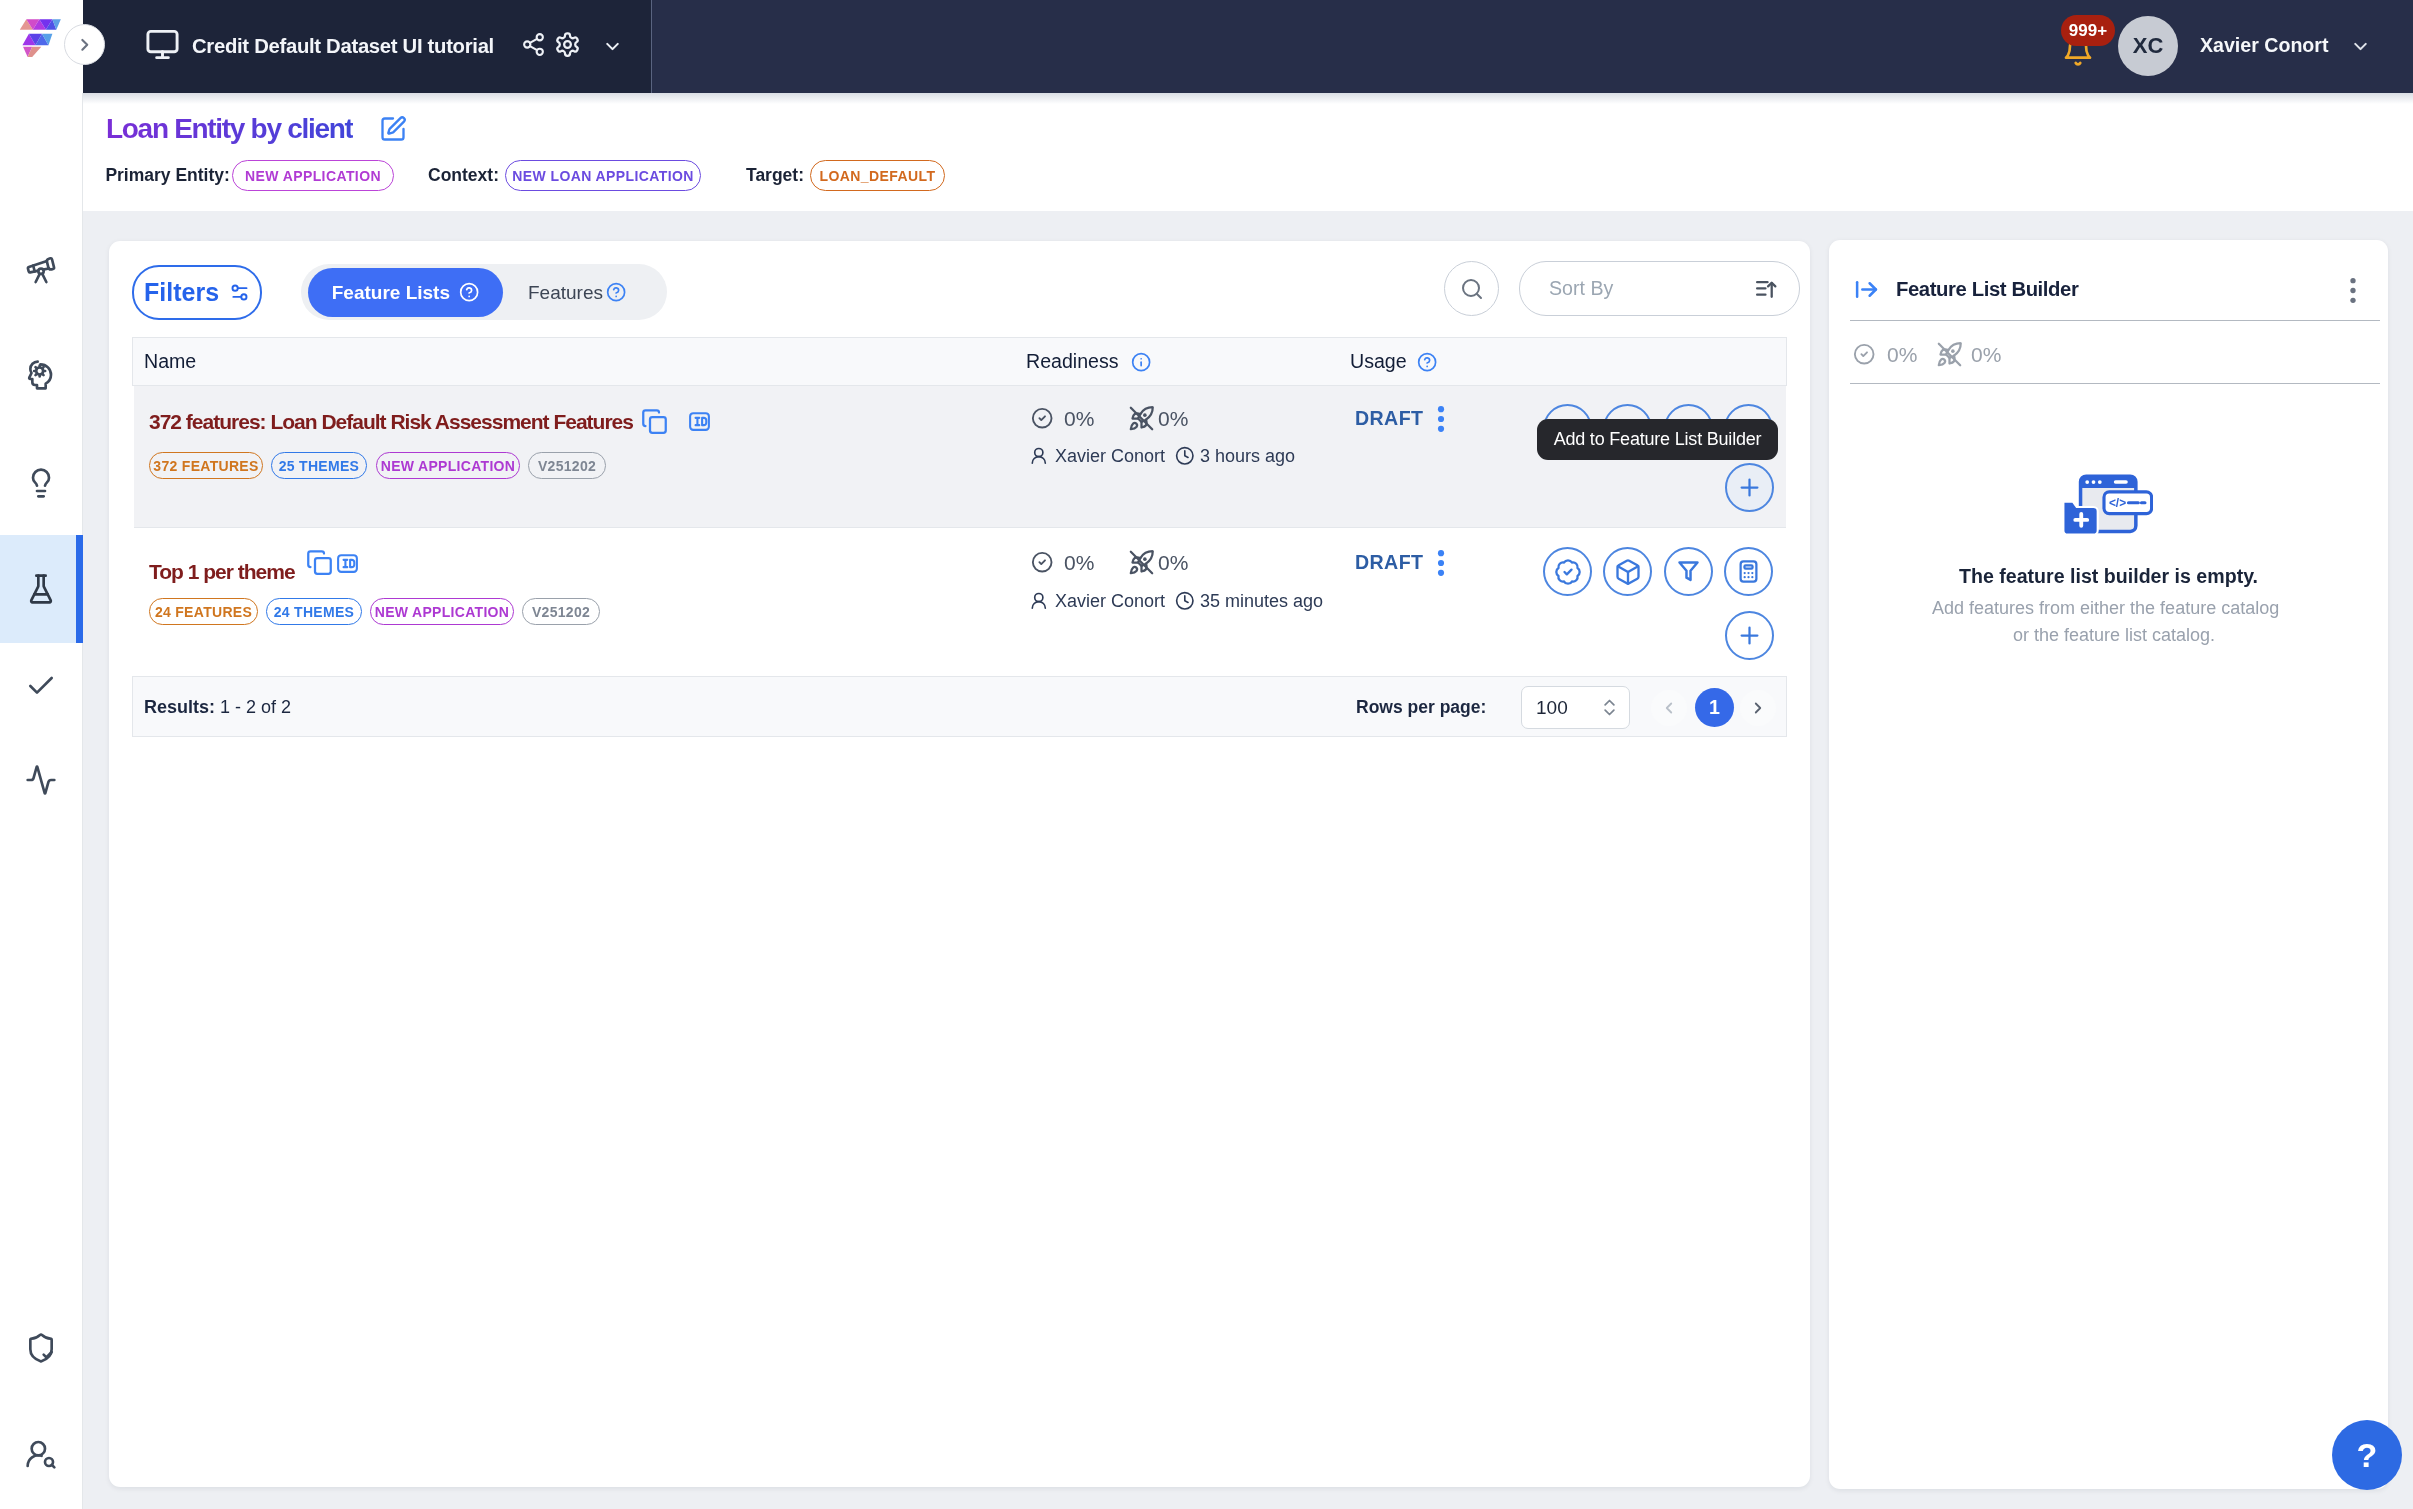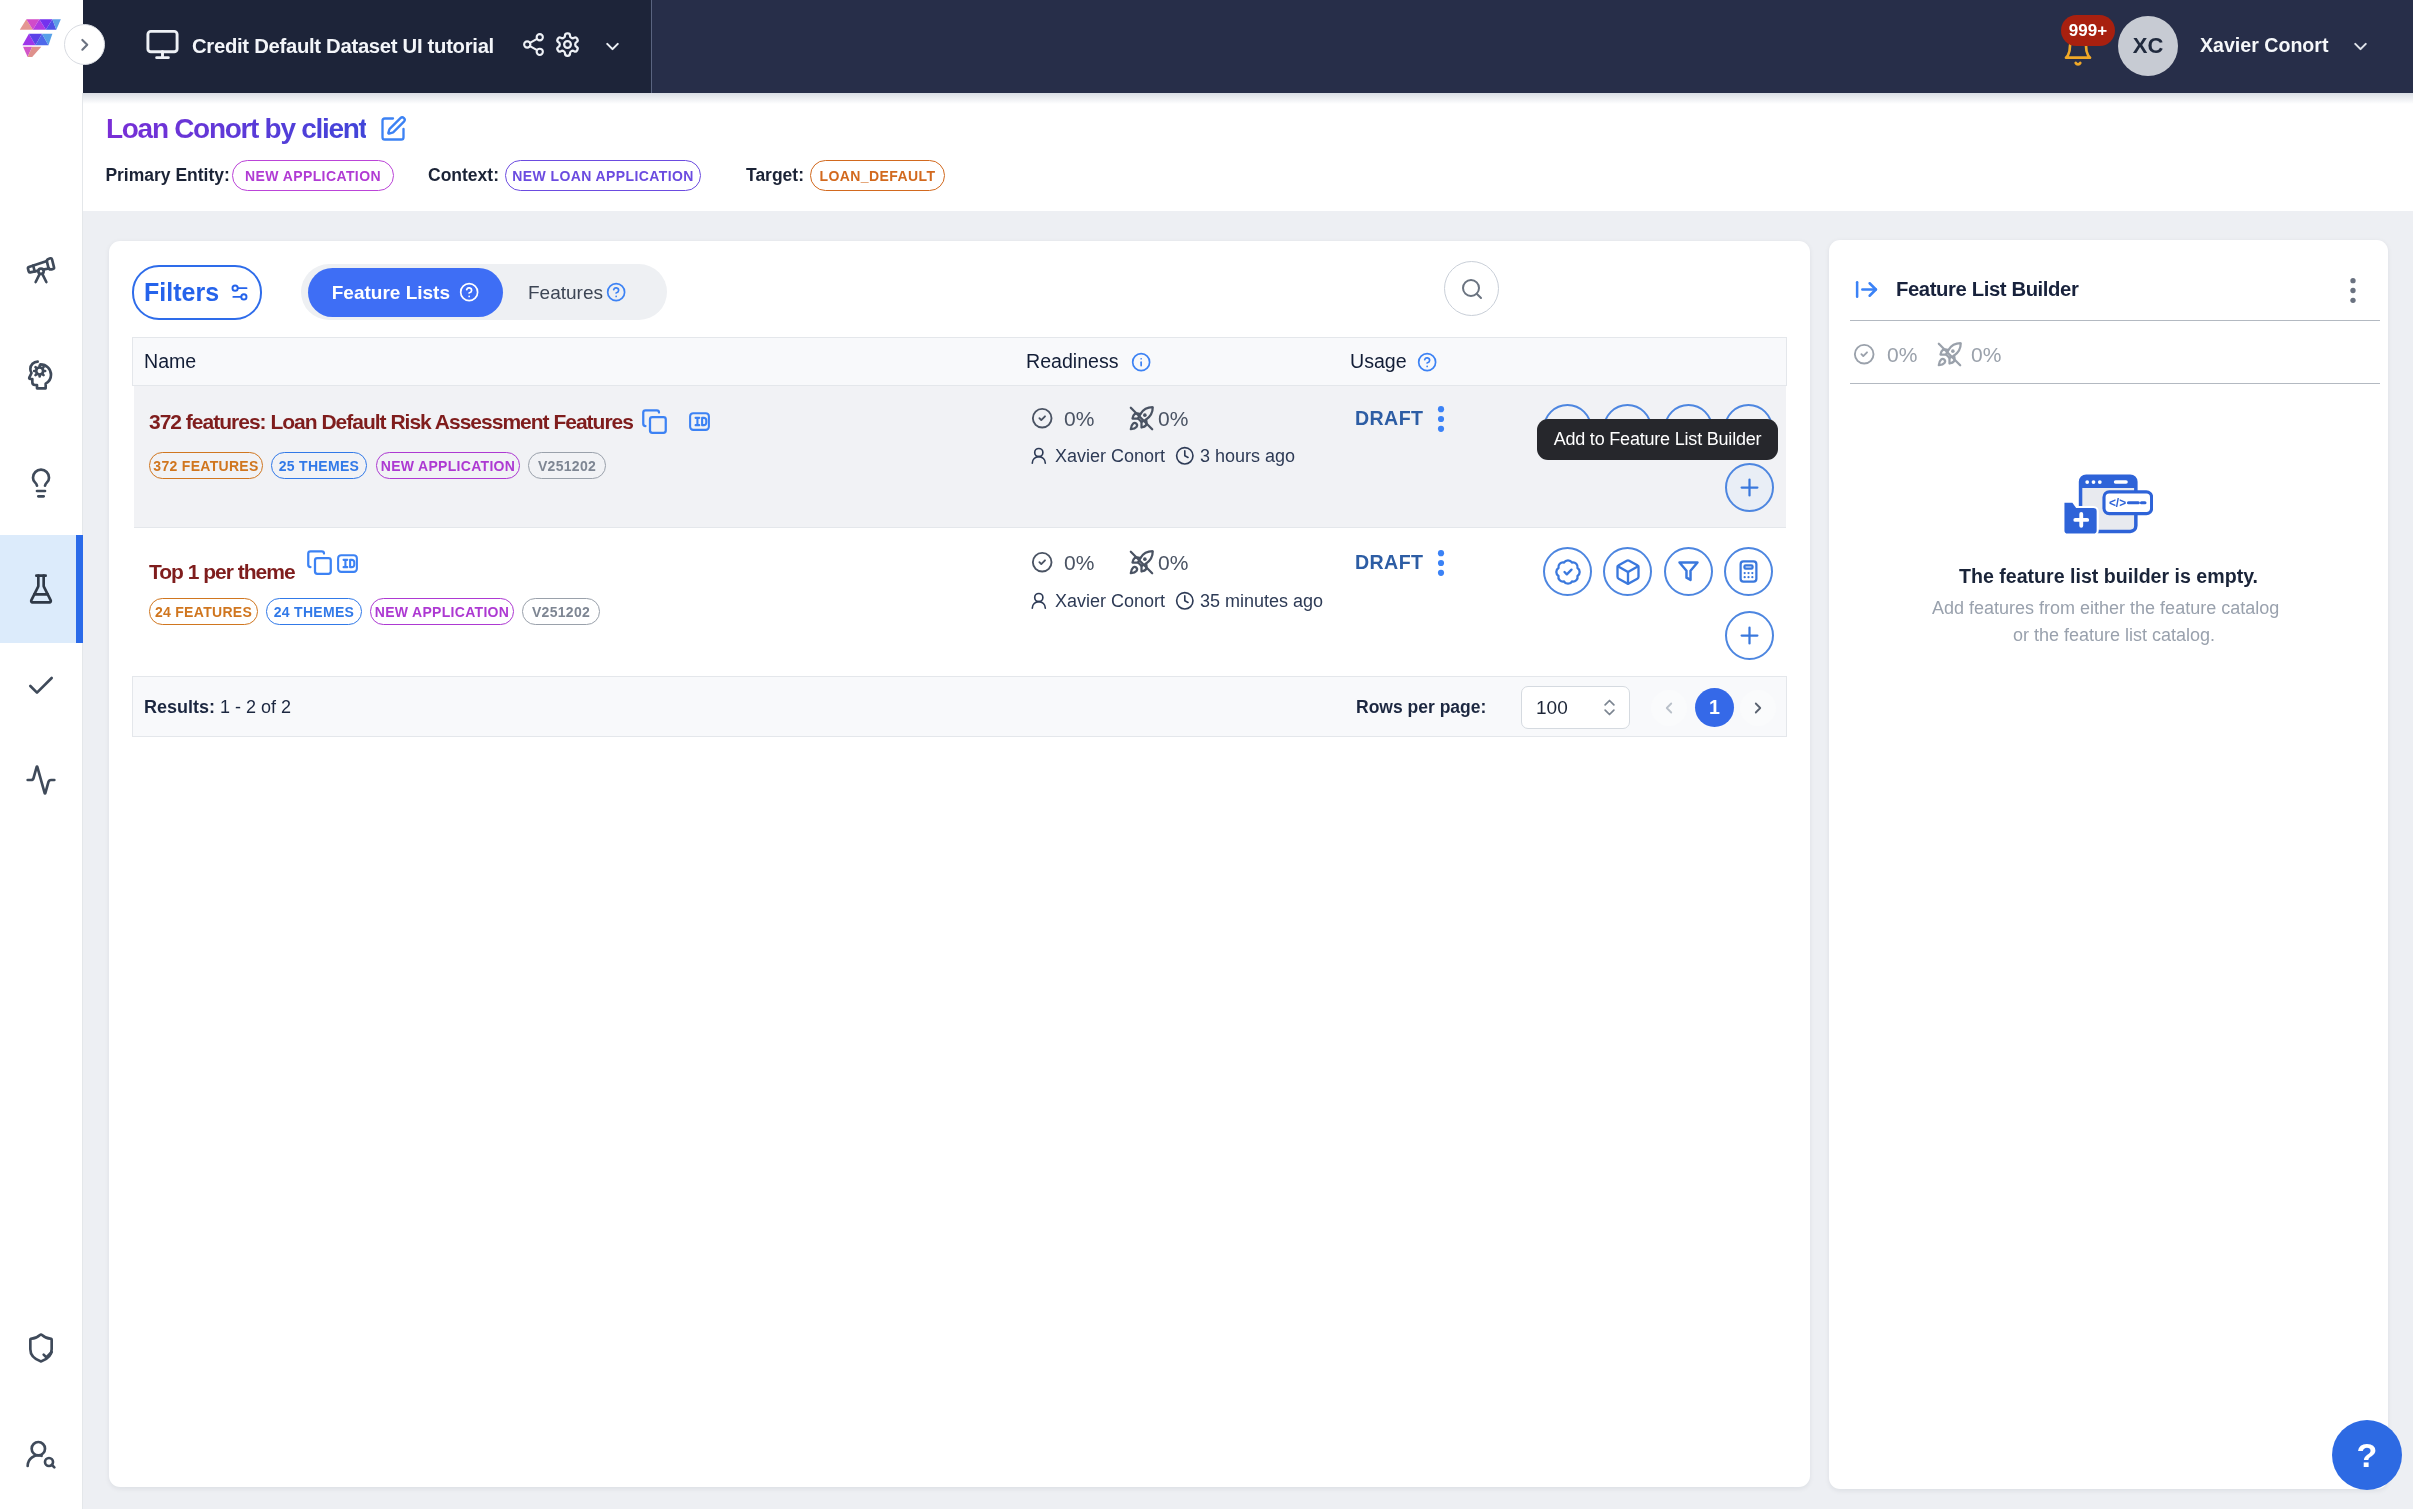--- a/index.html
+++ b/index.html
@@ -156,21 +156,21 @@
         <circle cx="10" cy="8" r="5"></circle>
         <path d="M2 21a8 8 0 0 1 10.434-7.62"></path>
         <circle cx="18" cy="18" r="3"></circle>
         <path d="m22 22-1.9-1.9"></path>
       </svg>
 <div id="selbar"></div>
 </div>
 
 <div id="titleband">
 <div class="shade"></div>
-<div id="h1" style="left:23px;top:20.3px">Loan Conort by client</div>
+<div id="h1" style="left:23px;top:20.3px">Loan Entity by client</div>
 <svg style="position:absolute;left:296px;top:22px" width="28" height="28" viewBox="0 0 24 24" fill="none" stroke="#3c82f4" stroke-width="2" stroke-linecap="round" stroke-linejoin="round">
         <path d="M12 3H5a2 2 0 0 0-2 2v14a2 2 0 0 0 2 2h14a2 2 0 0 0 2-2v-7"></path>
         <path d="M18.375 2.625a1 1 0 0 1 3 3l-9.013 9.014a2 2 0 0 1-.853.505l-2.873.84a.5.5 0 0 1-.62-.62l.84-2.873a2 2 0 0 1 .506-.852z"></path>
       </svg>
 <div class="metalabel" style="left:22.4px">Primary Entity:</div>
 <div class="pill" style="left:149px;width:162px;color:#b13bd4;border-color:#bb44d8">NEW APPLICATION</div>
 <div class="metalabel" style="left:345px">Context:</div>
 <div class="pill" style="left:422px;width:196px;color:#6b4be0;border-color:#6b4be0">NEW LOAN APPLICATION</div>
 <div class="metalabel" style="left:663px">Target:</div>
 <div class="pill" style="left:727px;width:135px;color:#d2691e;border-color:#d2691e">LOAN_DEFAULT</div>
@@ -203,20 +203,30 @@
         <path d="M9.09 9a3 3 0 0 1 5.83 1c0 2-3 3-3 3"></path>
         <path d="M12 17h.01"></path>
       </svg>
     </div>
 <div id="searchbtn">
       <svg width="24" height="24" viewBox="0 0 24 24" fill="none" stroke="#6a7380" stroke-width="2" stroke-linecap="round" stroke-linejoin="round">
         <circle cx="11" cy="11" r="8"></circle>
         <path d="m21 21-4.3-4.3"></path>
       </svg>
     </div>
+<div id="sortbox">
+      <div class="ph">Sort By</div>
+<svg style="position:absolute;right:19.6px;top:14.7px" width="25" height="25" viewBox="0 0 24 24" fill="none" stroke="#4a5360" stroke-width="2.2" stroke-linecap="round" stroke-linejoin="round">
+        <path d="M3 5h10"></path>
+        <path d="M3 11h8"></path>
+        <path d="M3 17h8"></path>
+        <path d="M17 19V6"></path>
+        <path d="m13.5 9 3.5-3.5L20.5 9"></path>
+      </svg>
+</div>
 
 <div id="thead"></div>
 <div class="th" style="left:144px">Name</div>
 <div class="th" style="left:1026px">Readiness</div>
 <svg style="position:absolute;left:1131px;top:352px" width="20.3" height="20.3" viewBox="0 0 24 24" fill="none" stroke="#3c82f4" stroke-width="2" stroke-linecap="round" stroke-linejoin="round">
       <circle cx="12" cy="12" r="10"></circle>
       <path d="M12 16v-4"></path>
       <path d="M12 8h.01"></path>
     </svg>
 <div class="th" style="left:1350px">Usage</div>

